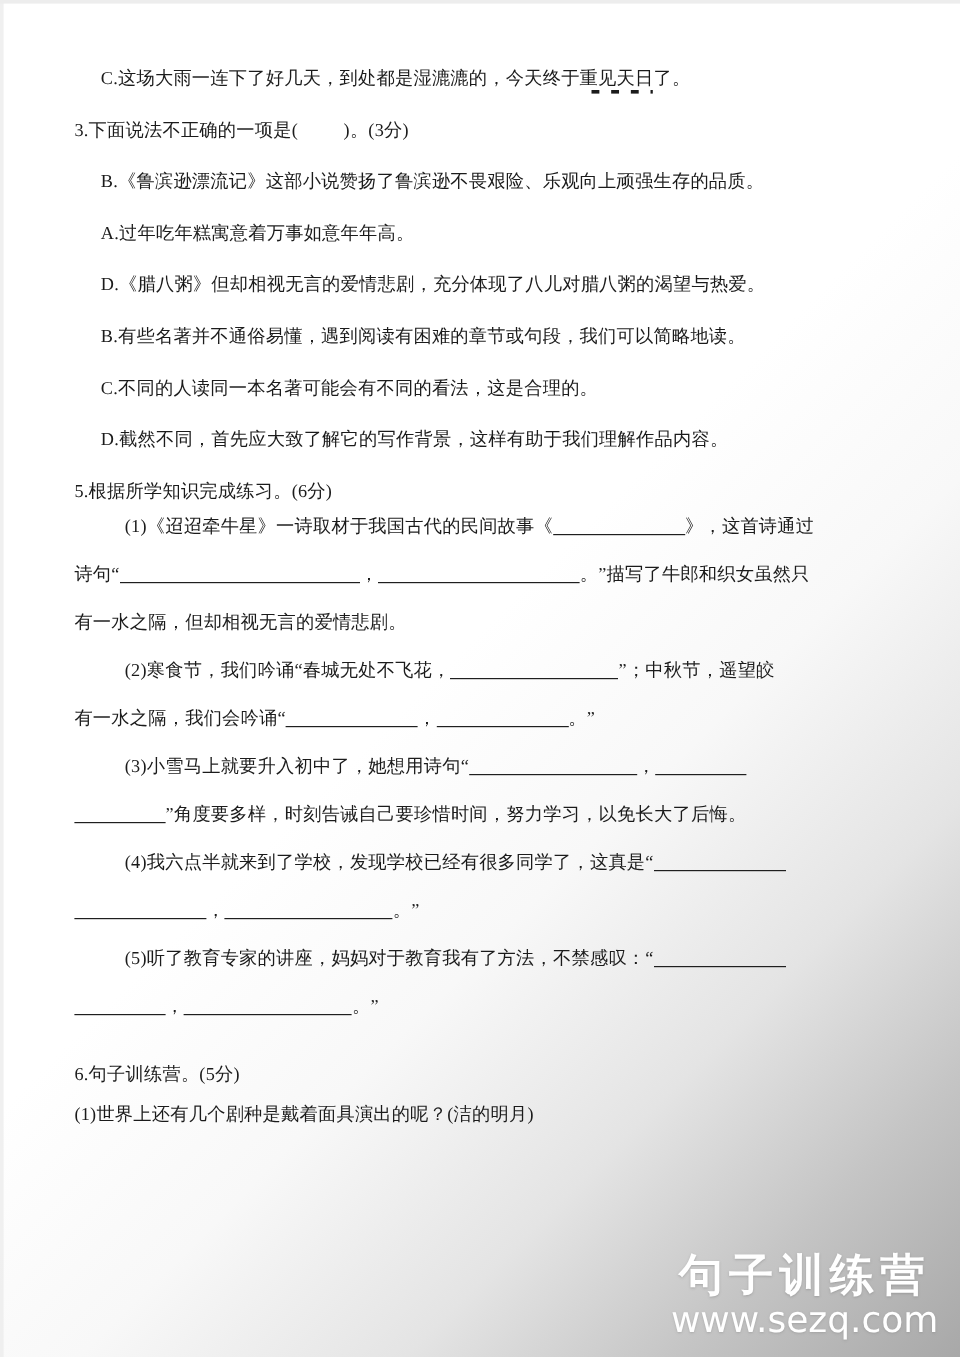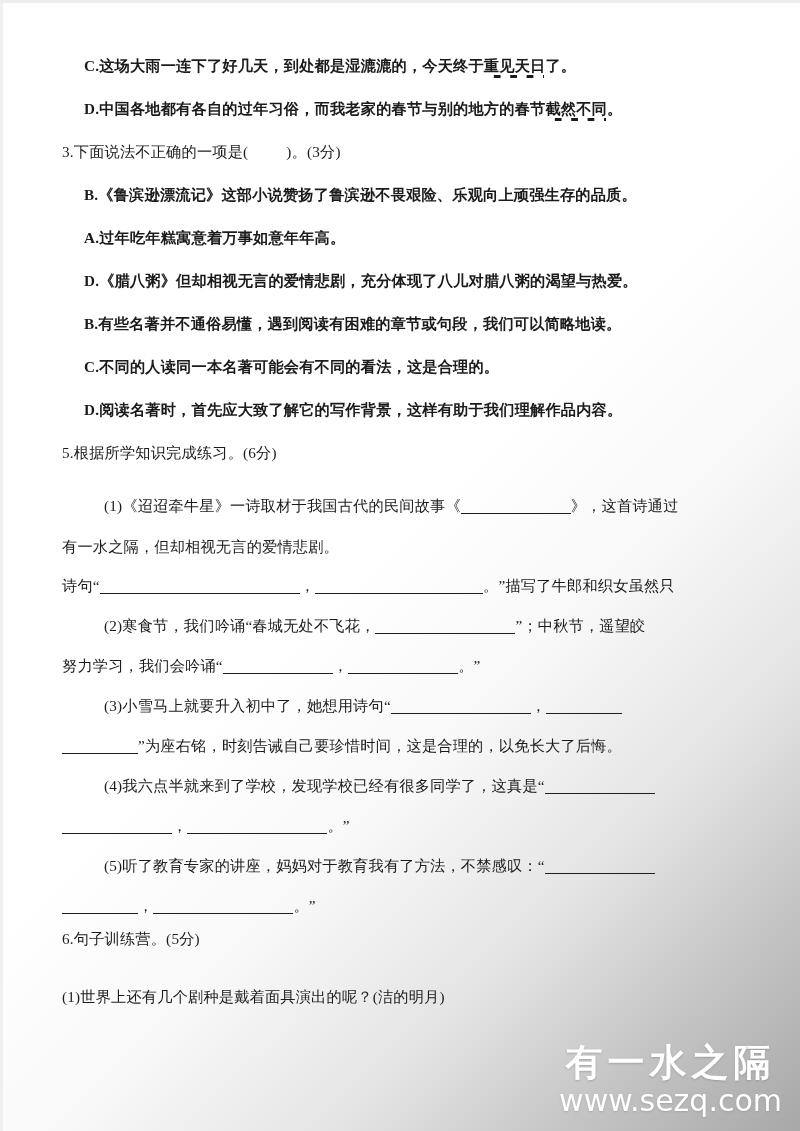--- a/index.html
+++ b/index.html
@@ -46,22 +46,22 @@
     width: 680px;
   }
   .line {
     font-size: 15.2px;
     line-height: 1.0;
     color: #1b1b1b;
     white-space: nowrap;
     letter-spacing: 0.2px;
   }
   .row { height: 43px; display: flex; align-items: center; }
-  .row-tight { height: 40px; display: flex; align-items: flex-end; }
-  .opt { padding-left: 22px; font-weight: bold; }
+  .row-tight { height: 40px; display: flex; align-items: flex-start; }
+  .opt { padding-left: 22px; }
   .sub { padding-left: 42px; }
   .hang { padding-left: 0px; }
 
   .emph {
     position: relative;
   }
   .emph::after {
     content: "";
     position: absolute;
     left: 1px;
@@ -118,23 +118,20 @@
 <div id="page">
   <div class="edge-top"></div>
   <div class="edge-left"></div>
 
   <div class="content">
 
     <div class="row opt">
       <span class="line"><span>C.</span><span>这场大雨一连下了好几天，到处都是湿漉漉的，今天终于</span><span class="emph">重见天日</span><span>了。</span></span>
     </div>
 
-    <div class="row opt">
-      <span class="line"><span>D.</span><span>中国各地都有各自的过年习俗，而我老家的春节与别的地方的春节</span><span class="emph">截然不同</span><span>。</span></span>
-    </div>
 
     <div class="row">
       <span class="line"><span>3.</span><span>下面说法不正确的一项是(</span><span style="display:inline-block;width:38px;"></span><span>)。(3分)</span></span>
     </div>
     <div class="row opt">
       <span class="line"><span>B.</span><span>《鲁滨逊漂流记》这部小说赞扬了鲁滨逊不畏艰险、乐观向上顽强生存的品质。</span></span>
     </div>
     <div class="row opt">
       <span class="line"><span>A.</span><span>过年吃年糕寓意着万事如意年年高。</span></span>
     </div>
@@ -142,49 +139,49 @@
       <span class="line"><span>D.</span><span>《腊八粥》但却相视无言的爱情悲剧，充分体现了八儿对腊八粥的渴望与热爱。</span></span>
     </div>
 
     <div class="row opt">
       <span class="line"><span>B.</span><span>有些名著并不通俗易懂，遇到阅读有困难的章节或句段，我们可以简略地读。</span></span>
     </div>
     <div class="row opt">
       <span class="line"><span>C.</span><span>不同的人读同一本名著可能会有不同的看法，这是合理的。</span></span>
     </div>
     <div class="row opt">
-      <span class="line"><span>D.</span><span>阅读名著时，首先应大致了解它的写作背景，这样有助于我们理解作品内容。</span></span>
+      <span class="line"><span>D.</span><span>截然不同，首先应大致了解它的写作背景，这样有助于我们理解作品内容。</span></span>
     </div>
 
     <div class="row">
       <span class="line"><span>5.</span><span>根据所学知识完成练习。(6分)</span></span>
     </div>
 
     <div class="row-tight sub">
       <span class="line"><span>(1)</span><span>《迢迢牵牛星》一诗取材于我国古代的民间故事《</span><span class="blank b-md"></span><span>》，这首诗通过</span></span>
     </div>
     <div class="row-tight hang">
+      <span class="line"><span>诗句“</span><span class="blank b-xxl"></span><span>，</span><span class="blank b-xl"></span><span>。”描写了牛郎和织女虽然只</span></span>
+    </div>
+    <div class="row-tight hang">
       <span class="line">有一水之隔，但却相视无言的爱情悲剧。</span>
     </div>
-    <div class="row-tight hang">
-      <span class="line"><span>诗句“</span><span class="blank b-xxl"></span><span>，</span><span class="blank b-xl"></span><span>。”描写了牛郎和织女虽然只</span></span>
-    </div>
 
     <div class="row-tight sub">
       <span class="line"><span>(2)</span><span>寒食节，我们吟诵“春城无处不飞花，</span><span class="blank b-lg"></span><span>”；中秋节，遥望皎</span></span>
     </div>
     <div class="row-tight hang">
-      <span class="line"><span>努力学习，我们会吟诵“</span><span class="blank b-md"></span><span>，</span><span class="blank b-md"></span><span>。”</span></span>
+      <span class="line"><span>有一水之隔，我们会吟诵“</span><span class="blank b-md"></span><span>，</span><span class="blank b-md"></span><span>。”</span></span>
     </div>
 
     <div class="row-tight sub">
       <span class="line"><span>(3)</span><span>小雪马上就要升入初中了，她想用诗句“</span><span class="blank b-lg"></span><span>，</span><span class="blank b-sm"></span></span>
     </div>
     <div class="row-tight hang">
-      <span class="line"><span class="blank b-sm"></span><span>”为座右铭，时刻告诫自己要珍惜时间，这是合理的，以免长大了后悔。</span></span>
+      <span class="line"><span class="blank b-sm"></span><span>”角度要多样，时刻告诫自己要珍惜时间，努力学习，以免长大了后悔。</span></span>
     </div>
 
     <div class="row-tight sub">
       <span class="line"><span>(4)</span><span>我六点半就来到了学校，发现学校已经有很多同学了，这真是“</span><span class="blank b-md"></span></span>
     </div>
     <div class="row-tight hang">
       <span class="line"><span class="blank b-md"></span><span>，</span><span class="blank b-lg"></span><span>。”</span></span>
     </div>
 
     <div class="row-tight sub">
@@ -197,16 +194,16 @@
     <div class="row" style="height:50px;">
       <span class="line"><span>6.</span><span>句子训练营。(5分)</span></span>
     </div>
     <div class="row-tight hang">
       <span class="line"><span>(1)</span><span>世界上还有几个剧种是戴着面具演出的呢？(洁的明月)</span></span>
     </div>
 
   </div>
 
   <div class="watermark">
-    <div class="wm-cn">有一水之隔</div>
+    <div class="wm-cn">句子训练营</div>
     <div class="wm-url">www.sezq.com</div>
   </div>
 </div>
 
 </body></html>

